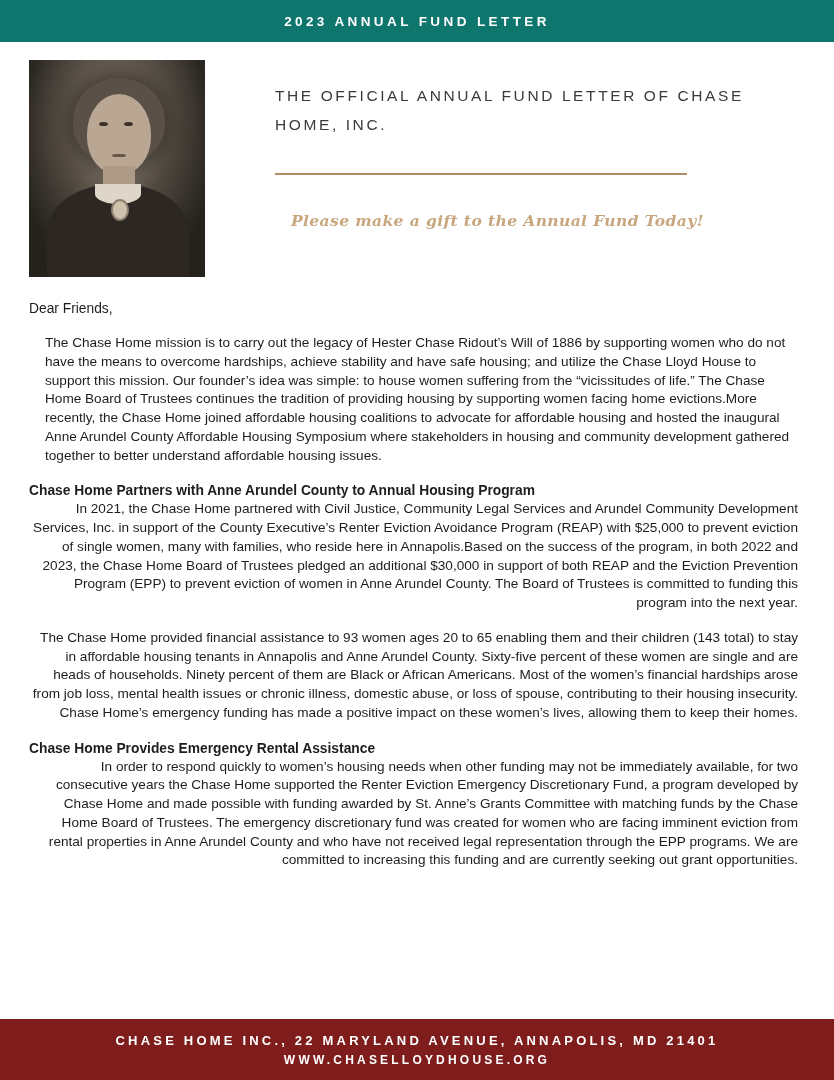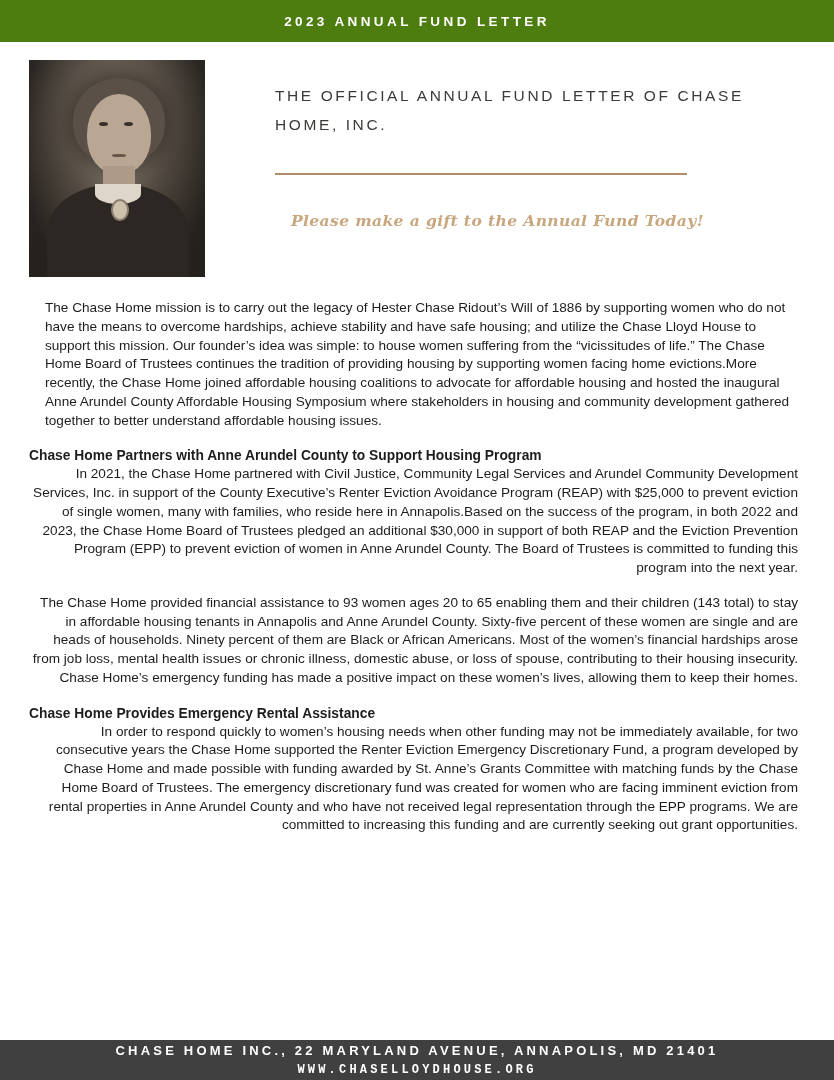--- a/index.html
+++ b/index.html
@@ -16,21 +16,21 @@
   }
   .page {
     position: relative;
     width: 834px;
     height: 1080px;
     display: flex;
     flex-direction: column;
   }
   
   .top-banner {
-    background: #4d7c0f;
+    background: #0f766e;
     height: 42px;
     display: flex;
     align-items: center;
     justify-content: center;
     flex: 0 0 auto;
   }
   .top-banner-text {
     color: #ffffff;
     font-size: 13.5px;
     letter-spacing: 3.4px;
@@ -170,40 +170,39 @@
     margin: 0;
     font-size: 13.8px;
   }
   .section-body {
     margin: 0 0 16px 0;
     text-align: right;
   }
   
   .footer {
     flex: 0 0 auto;
-    background: #404040;
-    height: 40px;
+    background: #7f1d1d;
+    height: 61px;
     display: flex;
     flex-direction: column;
     align-items: center;
     justify-content: center;
     gap: 5px;
   }
   .footer-line1 {
     color: #ffffff;
     font-size: 13px;
     letter-spacing: 3.2px;
     font-weight: bold;
   }
   .footer-line2 {
     color: #ffffff;
     font-size: 12px;
     letter-spacing: 3.2px;
     font-weight: bold;
-    font-family: Liberation Mono, monospace;
   }
 </style>
 </head>
 <body>
 
 <div class="page">
 
   <div class="top-banner">
     <div class="top-banner-text">2023 ANNUAL FUND LETTER</div>
   </div>
@@ -224,24 +223,25 @@
       </div>
     </div>
     <div class="header-right">
       <p class="official-title">THE OFFICIAL ANNUAL FUND LETTER OF CHASE HOME, INC.</p>
       <div class="divider"></div>
       <div class="gift-line">Please make a gift to the Annual Fund Today!</div>
     </div>
   </div>
 
   <div class="body-content">
+    <p class="salutation">Dear Friends,</p>
     <p class="para">The Chase Home mission is to carry out the legacy of Hester Chase Ridout’s Will of 1886 by supporting women who do not have the means to overcome hardships, achieve stability and have safe housing; and utilize the Chase Lloyd House to support this mission. Our founder’s idea was simple: to house women suffering from the “vicissitudes of life.” The Chase Home Board of Trustees continues the tradition of providing housing by supporting women facing home evictions.More recently, the Chase Home joined affordable housing coalitions to advocate for affordable housing and hosted the inaugural Anne Arundel County Affordable Housing Symposium where stakeholders in housing and community development gathered together to better understand affordable housing issues.</p>
 
     <div>
-      <p class="section-head">Chase Home Partners with Anne Arundel County to Support Housing Program</p>
+      <p class="section-head">Chase Home Partners with Anne Arundel County to Annual Housing Program</p>
       <p class="section-body">In 2021, the Chase Home partnered with Civil Justice, Community Legal Services and Arundel Community Development Services, Inc. in support of the County Executive’s Renter Eviction Avoidance Program (REAP) with $25,000 to prevent eviction of single women, many with families, who reside here in Annapolis.Based on the success of the program, in both 2022 and 2023, the Chase Home Board of Trustees pledged an additional $30,000 in support of both REAP and the Eviction Prevention Program (EPP) to prevent eviction of women in Anne Arundel County. The Board of Trustees is committed to funding this program into the next year.</p>
     </div>
 
     <div>
       <p class="section-body">The Chase Home provided financial assistance to 93 women ages 20 to 65 enabling them and their children (143 total) to stay in affordable housing tenants in Annapolis and Anne Arundel County. Sixty-five percent of these women are single and are heads of households.  Ninety percent of them are Black or African Americans.  Most of the women’s financial hardships arose from job loss, mental health issues or chronic illness, domestic abuse, or loss of spouse, contributing to their housing insecurity. Chase Home’s emergency funding has made a positive impact on these women’s lives, allowing them to keep their homes.</p>
     </div>
 
     <div>
       <p class="section-head">Chase Home Provides Emergency Rental Assistance</p>
       <p class="section-body">In order to respond quickly to women’s housing needs when other funding may not be immediately available, for two consecutive years the Chase Home supported the Renter Eviction Emergency Discretionary Fund, a program developed by Chase Home and made possible with funding awarded by St. Anne’s Grants Committee with matching funds by the Chase Home Board of Trustees. The emergency discretionary fund was created for women who are facing imminent eviction from rental properties in Anne Arundel County and who have not received legal representation through the EPP programs.   We are committed to increasing this funding and are currently seeking out grant opportunities.</p>

